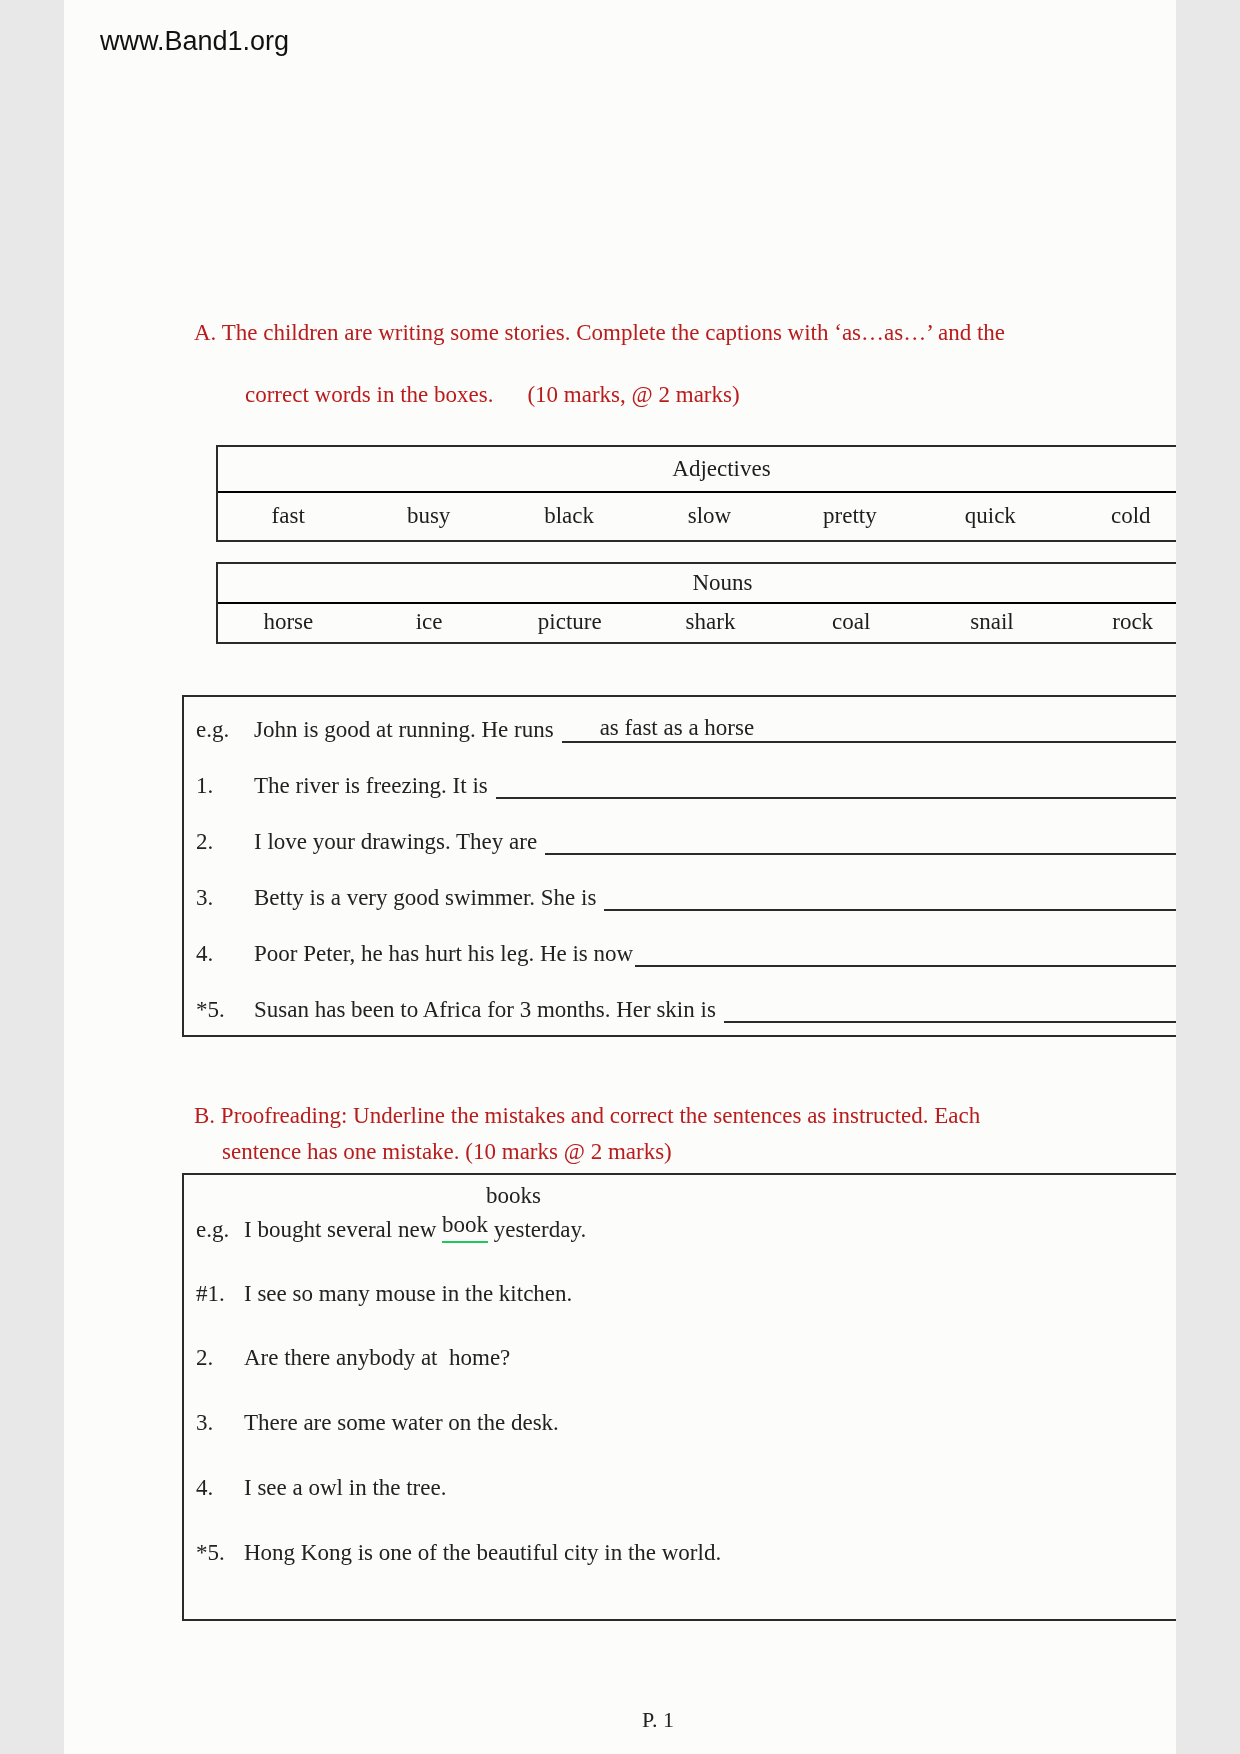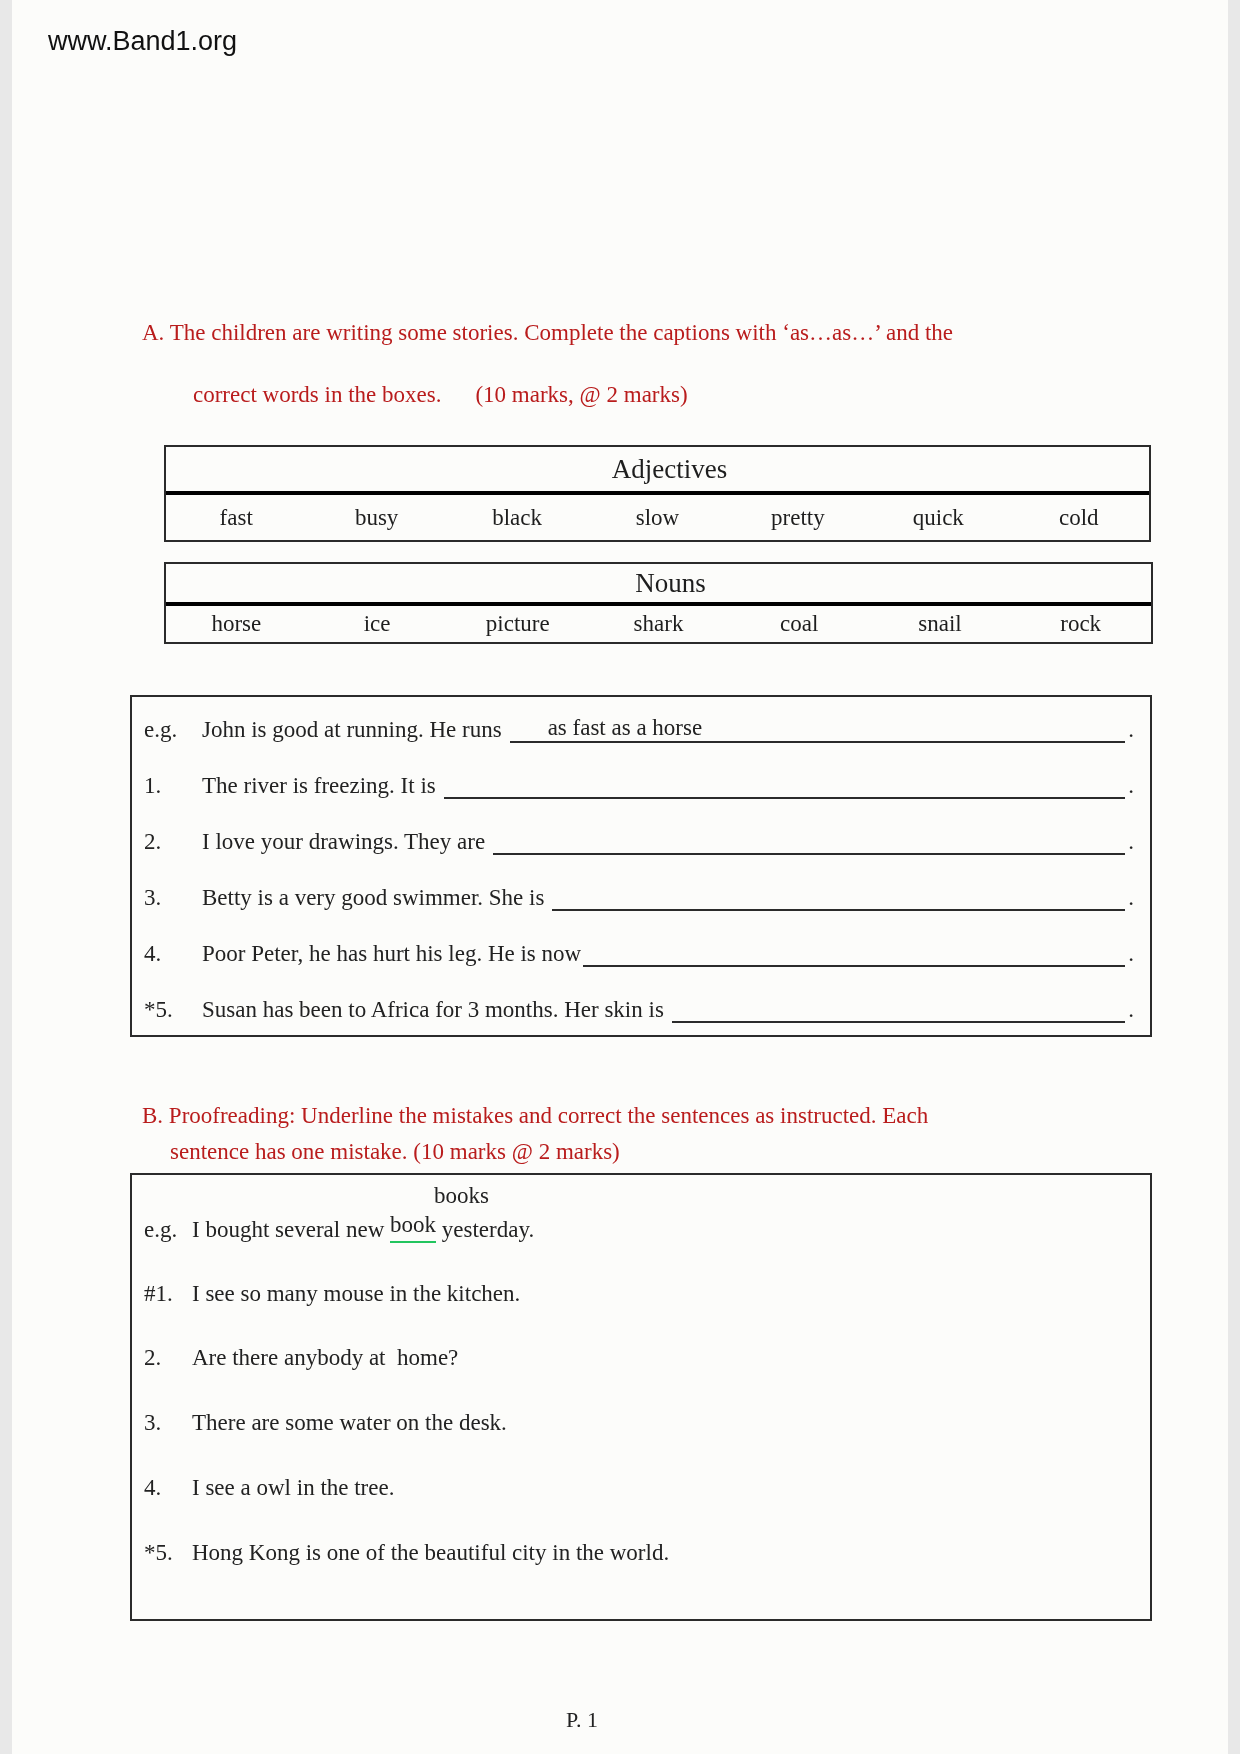--- a/index.html
+++ b/index.html
@@ -1,18 +1,18 @@
 <!DOCTYPE html>
 <html><head>
 <meta charset="utf-8">
 <style>
   html,body{margin:0;padding:0;background:#e8e8e8;}
   .page{
     position:relative;
-    width:1216px;height:1754px;
+    width:1112px;height:1754px;
     margin:0 auto;
     background:#fcfcfa;
     font-family:"Liberation Serif", serif;
     color:#1e1e1e;
     overflow:hidden;
   }
   .site-header{
     position:absolute;left:36px;top:26px;
     font-family:"Liberation Sans", sans-serif;
     font-size:27px;color:#111;
@@ -21,22 +21,22 @@
   .h-line{font-size:23px;white-space:pre;color:#b91c1c;}
   .marks{margin-left:34px;margin-top:41px;}
   
   .word-table{
     position:absolute;
     border:2px solid #2b2b2b;
     background:transparent;
   }
   .word-table .wt-title{
     text-align:center;
-    font-size:27px;
-    border-bottom:4px solid #000000;
+    font-size:23px;
+    border-bottom:2px solid #000000;
     display:flex;align-items:center;justify-content:center;padding-left:24px;
   }
   .word-table .wt-row{display:flex;}
   .word-table .wt-cell{
     flex:1;display:flex;align-items:center;justify-content:center;
     font-size:23px;
   }
   
   .ex-box{
     position:absolute;
@@ -54,21 +54,21 @@
     flex:1;margin-left:8px;
     border-bottom:2px solid #2b2b2b;
     position:relative;height:30px;
   }
   .answer{position:absolute;left:38px;bottom:0;white-space:pre;}
   .period{margin-left:3px;}
   .uword{border-bottom:2px solid #22c55e;padding-bottom:3px;}
   .correction{position:absolute;font-size:23px;color:#222;}
   .footer{
     position:absolute;left:0;width:1140px;top:1707px;
-    text-align:center;font-size:22px;color:#222;
+    text-align:center;font-size:22px;color:#222;padding-left:24px;
   }
 </style>
 </head>
 <body>
 
 <div class="page">
 
   <div class="site-header">www.Band1.org</div>
 
   <div class="abs h-line" style="left:130px;top:320px;">A. The children are writing some stories. Complete the captions with ‘as…as…’ and the</div>

